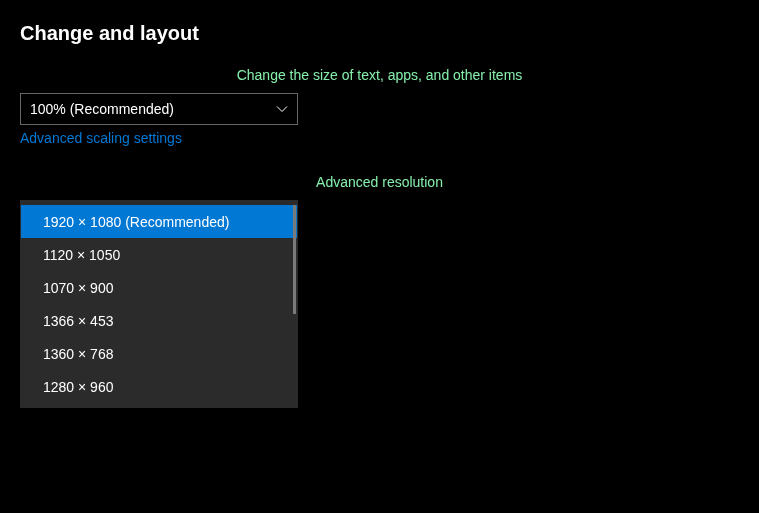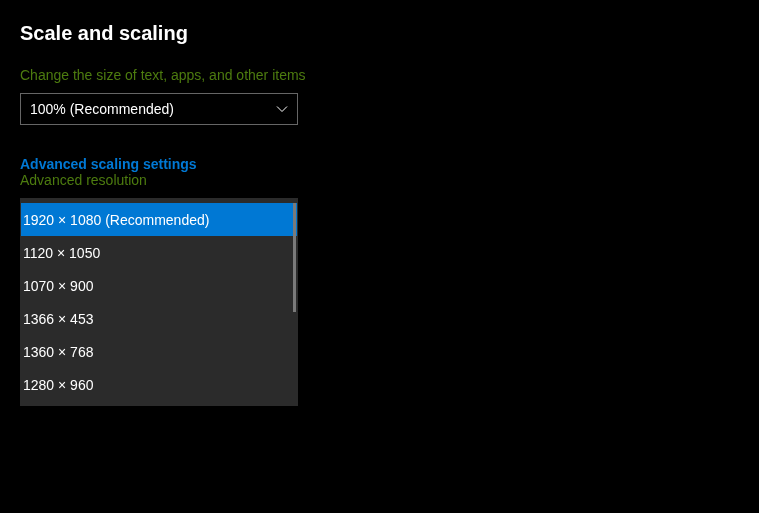--- a/index.html
+++ b/index.html
@@ -18,36 +18,37 @@
       overflow: hidden;
     }
     .section-title {
       font-size: 20px;
       font-weight: 600;
       margin-bottom: 22px;
       color: #ffffff;
     }
     .field-label {
       font-size: 14px;
-      color: #4d7c0f;
+      color: #86efac;
       margin-bottom: 10px;
       font-weight: 400;
+      text-align: center;
     }
     .dropdown-closed {
       width: 278px;
       height: 32px;
       border: 1px solid #666666;
       background: #000000;
       color: #ffffff;
       display: flex;
       align-items: center;
       justify-content: space-between;
       padding: 0 9px 0 9px;
       cursor: pointer;
-      margin-bottom: 31px;
+      margin-bottom: 5px;
     }
     .dropdown-closed .value {
       font-size: 14px;
     }
     .chevron {
       width: 12px;
       height: 12px;
       display: flex;
       align-items: center;
       justify-content: center;
@@ -56,35 +57,35 @@
       width: 12px;
       height: 8px;
       stroke: #ffffff;
       stroke-width: 1;
       fill: none;
     }
     .link {
       color: #0078d4;
       font-size: 14px;
       cursor: pointer;
+      margin-bottom: 28px;
       display: inline-block;
-      font-weight: bold;
     }
     .dropdown-open {
       width: 278px;
       background: #2b2b2b;
       border: 1px solid #2b2b2b;
       position: relative;
       padding: 4px 0;
     }
     .dropdown-option {
       height: 33px;
       display: flex;
       align-items: center;
-      padding: 0 2px;
+      padding: 0 22px;
       cursor: pointer;
       font-size: 14px;
       color: #ffffff;
     }
     .dropdown-option.selected {
       background: #0078d4;
     }
     .scrollbar-track {
       position: absolute;
       right: 1px;
@@ -101,21 +102,21 @@
       height: 55%;
       background: #7a7a7a;
       border-radius: 0;
     }
   </style>
 </head>
 <body>
 
 
 
-<h2 class="section-title">Scale and scaling</h2>
+<h2 class="section-title">Change and layout</h2>
 
 <div class="field-label">Change the size of text, apps, and other items</div>
 
 <div class="dropdown-closed">
   <span class="value">100% (Recommended)</span>
   <span class="chevron">
     <svg viewBox="0 0 12 8">
         <path d="M1 1.5 L6 6.5 L11 1.5"></path>
       </svg>
   </span>

